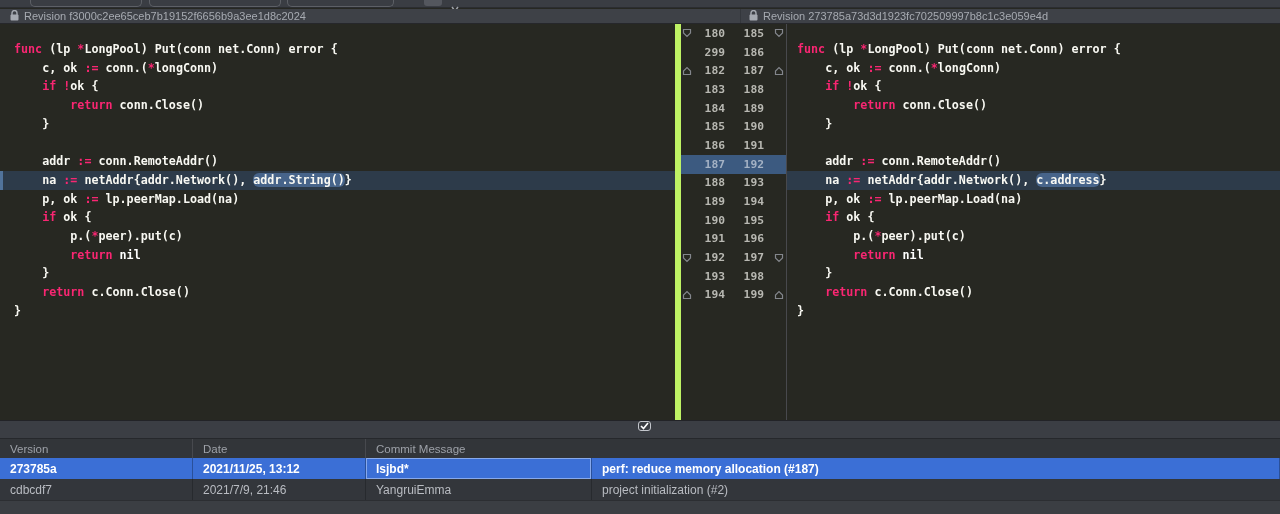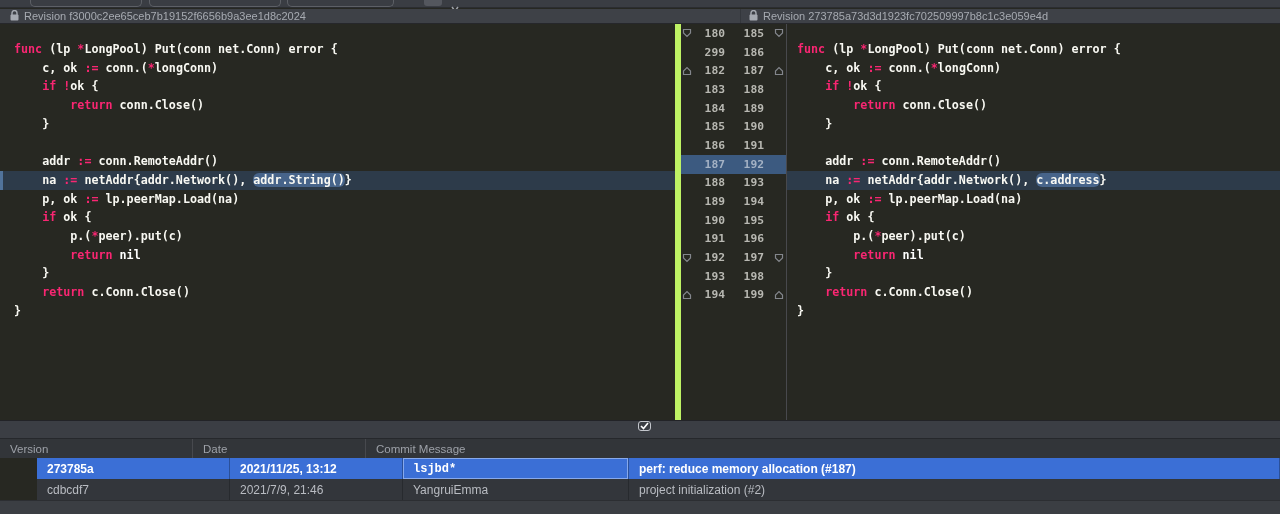--- a/index.html
+++ b/index.html
@@ -62,26 +62,26 @@
                 padding-left:8px;flex-direction:column; }
   .checkbox{ width:13px; height:13px; border:1px solid #c3c6cc; border-radius:3px;
              background:#3b3e44; display:flex; align-items:center; justify-content:center; }
   .changes-label{ color:#c6c9ce; font-size:12px; }
 
   
   .history{ position:absolute; top:438px; left:0; right:0; }
   .thead{ height:20px; background:#323539; border-top:1px solid #26282c; display:flex;
           color:#9da1a8; font-size:11.5px; }
   .th{ display:flex; align-items:center; padding-left:10px; border-right:1px solid #47494e; height:100%; }
-  .trow{ height:21px; display:flex; font-size:12px; background:#33363b; color:#b9bcc2;margin-left:37px; }
+  .trow{ height:21px; display:flex; font-size:12px; background:#33363b; color:#b9bcc2; }
   .trow.selected{ background:#3b6fd6; color:#ffffff; font-weight:600; }
   .td{ display:flex; align-items:center; padding-left:10px; height:100%;
        border-right:1px solid rgba(0,0,0,0.22); overflow:hidden; white-space:nowrap; }
   .trow.selected .td{ border-right:1px solid rgba(0,0,0,0.28); }
-  .td.focus-cell{ box-shadow:inset 0 0 0 1px #87a9ec;font-family:Liberation Mono, monospace; }
+  .td.focus-cell{ box-shadow:inset 0 0 0 1px #87a9ec; }
   .col-version{ width:193px; }
   .col-date{ width:173px; }
   .col-author{ width:226px; }
   .col-message{ flex:1; border-right:none; }
   .table-footer{ position:absolute; top:500px; left:0; right:0; bottom:0; background:#3b3e43;
                  border-top:1px solid #2c2e32; }
 </style>
 </head>
 <body>
 

